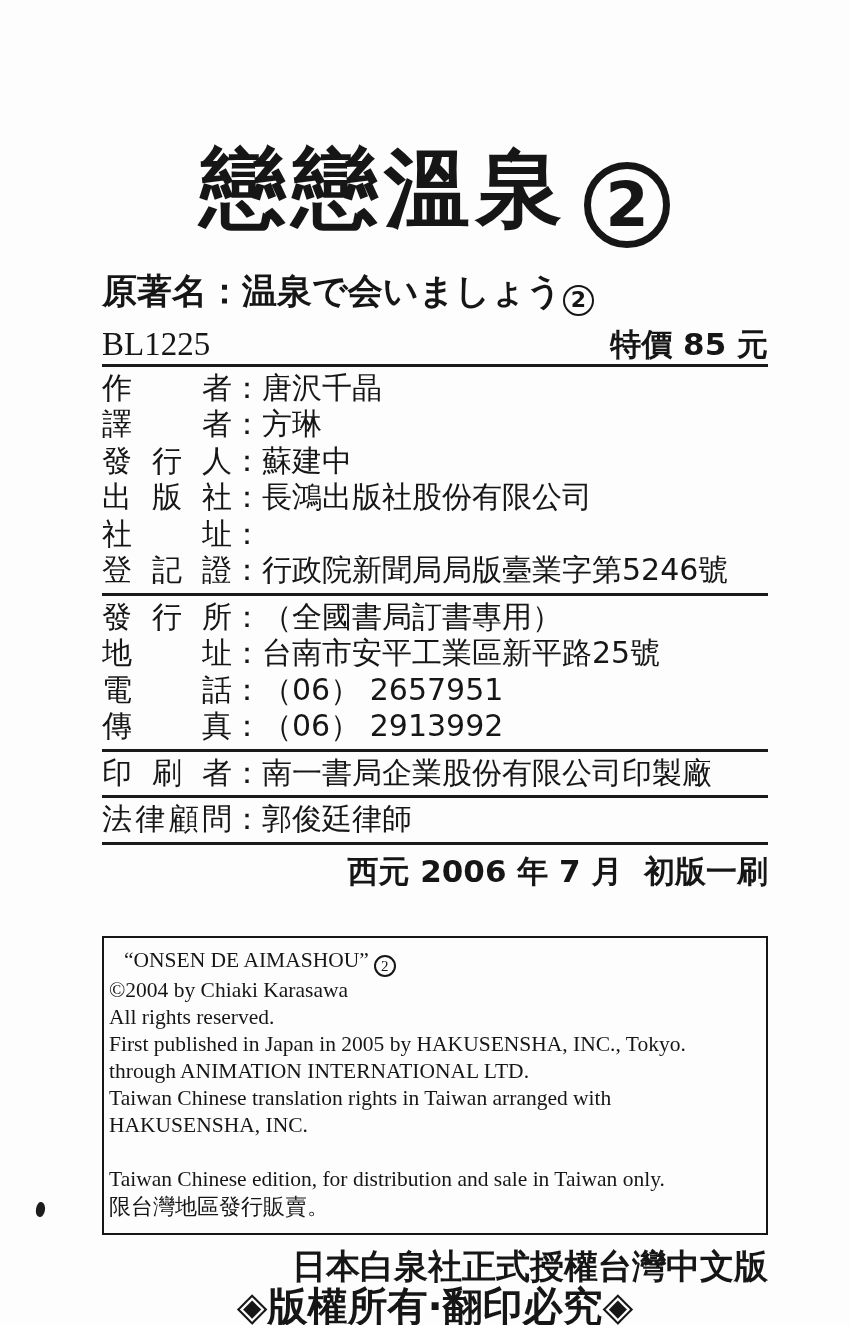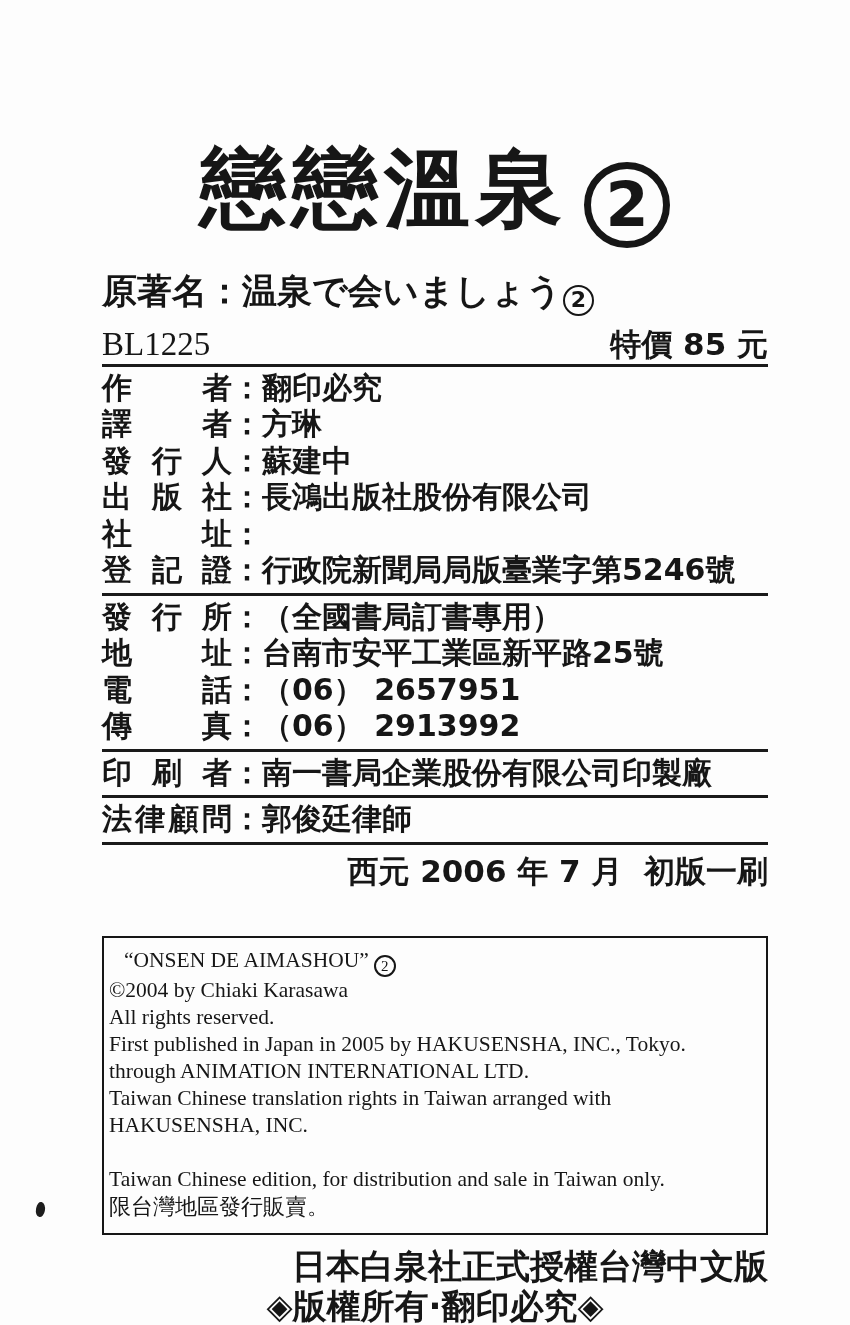--- a/index.html
+++ b/index.html
@@ -34,21 +34,21 @@
 
   
   .code-row { display:flex; justify-content:space-between; align-items:flex-end; margin-top:10px; padding-bottom:2px; }
   .code { font-family:"Liberation Serif", serif; font-size:33px; line-height:36px; }
   .price { font-weight:bold; font-size:31px; line-height:36px; }
 
   .rule { border-top:3px solid #1a1a1a; }
 
   
   .group { padding:3px 0 4px 0; }
-  .crow { display:flex; align-items:flex-start; font-weight:bold; font-size:30px; line-height:36.5px; white-space:nowrap; }
+  .crow { display:flex; align-items:flex-start; font-weight:normal; font-size:30px; line-height:36.5px; white-space:nowrap; }
   .crow .label {
     display:inline-block; width:130px;
     text-align:justify; text-align-last:justify; text-justify:inter-character;
   }
   .crow .colon { }
   .crow .value { }
 
   .date-line { text-align:right; font-weight:bold; font-size:31px; line-height:36px; margin-top:8px; white-space:pre; }
 
   
@@ -62,21 +62,21 @@
   .lb-cn { font-family:"DejaVu Sans", sans-serif; font-size:22px; }
   .circle-num-xs {
     display:inline-flex; align-items:center; justify-content:center;
     width:22px; height:22px; border:2px solid #161616; border-radius:50%;
     font-size:15px; line-height:1; vertical-align:-4px; margin-left:5px; font-weight:normal;
   }
 
   
   .footer { margin-top:11px; text-align:center; }
   .f-auth { font-weight:bold; font-size:34px; line-height:40px;text-align:right; }
-  .f-copy { font-weight:bold; font-size:34px; line-height:40px; }
+  .f-copy { font-weight:bold; font-size:40px; line-height:40px; }
 
   .speck {
     position:absolute; left:36px; top:1202px; width:9px; height:15px;
     background:#1d1d1d; border-radius:45% 55% 50% 50%; transform:rotate(10deg);
   }
 </style>
 </head>
 <body>
 
 <div class="page">
@@ -90,21 +90,21 @@
       <span class="code">BL1225</span>
       <span class="price">特價 85 元</span>
     </div>
 
     <div class="rule"></div>
 
     <div class="group">
       <div class="crow">
           <span class="label">作者</span>
           <span class="colon">：</span>
-          <span class="value">翻印必究</span>
+          <span class="value">唐沢千晶</span>
         </div>
       <div class="crow">
           <span class="label">譯者</span>
           <span class="colon">：</span>
           <span class="value">方琳</span>
         </div>
       <div class="crow">
           <span class="label">發行人</span>
           <span class="colon">：</span>
           <span class="value">蘇建中</span>

